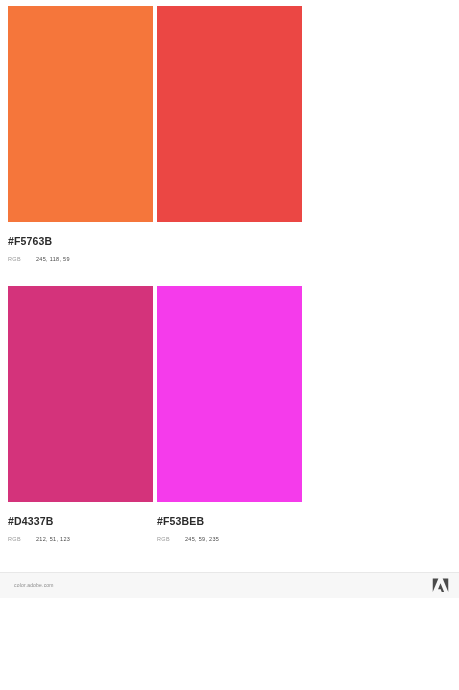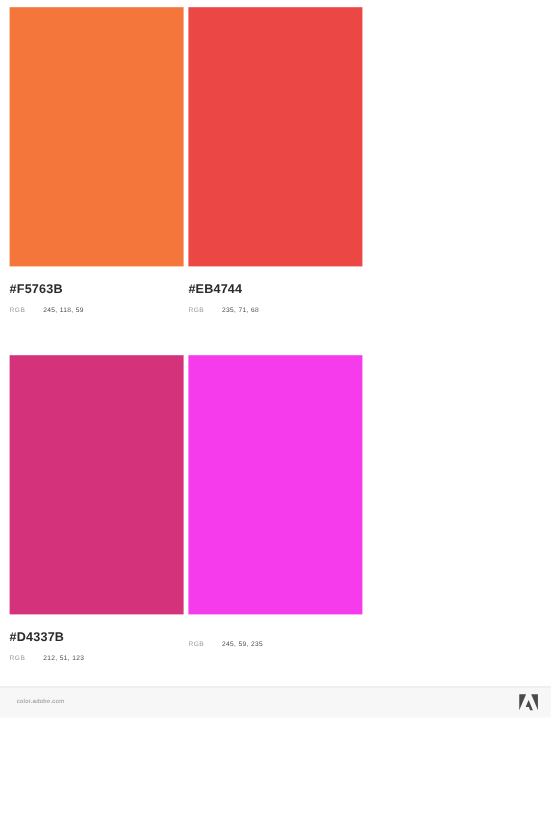--- a/index.html
+++ b/index.html
@@ -66,21 +66,21 @@
     letter-spacing: 0.4px;
     width: 28px;
     flex: 0 0 28px;
   }
   .rgb-value {
     font-size: 5.5px;
     color: #4a4a4a;
     letter-spacing: 0.3px;
   }
   .row2 {
-    margin-top: 32px;
+    margin-top: 22px;
   }
   .footer {
     position: absolute;
     left: 0;
     bottom: 0;
     width: 459px;
     height: 25px;
     background: #f7f7f7;
     border-top: 1px solid #e8e8e8;
   }
@@ -119,47 +119,41 @@
           <div class="rgbline">
             <span class="rgb-label">RGB</span>
             <span class="rgb-value">245, 118, 59</span>
           </div>
         </div>
       </div>
 
 
       <div class="cell">
         <div class="swatch" style="background-color: rgb(235, 71, 68);"></div>
-        <div class="meta">
-          <div class="hexline">#EB4744</div>
-          <div class="rgbline">
-            <span class="rgb-label">RGB</span>
-            <span class="rgb-value">235, 71, 68</span>
-          </div>
-        </div>
       </div>
 
     </div>
 
     <div class="row row2">
 
       <div class="cell">
         <div class="swatch" style="background-color: rgb(212, 51, 123);"></div>
         <div class="meta">
           <div class="hexline">#D4337B</div>
           <div class="rgbline">
             <span class="rgb-label">RGB</span>
             <span class="rgb-value">212, 51, 123</span>
           </div>
         </div>
       </div>
 
       <div class="cell">
         <div class="swatch" style="background-color: rgb(245, 59, 235);"></div>
         <div class="meta">
+          <div class="hexline">#F53BEB</div>
           <div class="rgbline">
             <span class="rgb-label">RGB</span>
             <span class="rgb-value">245, 59, 235</span>
           </div>
         </div>
       </div>
 
       <div class="spacer-cell"></div>
 
     </div>

